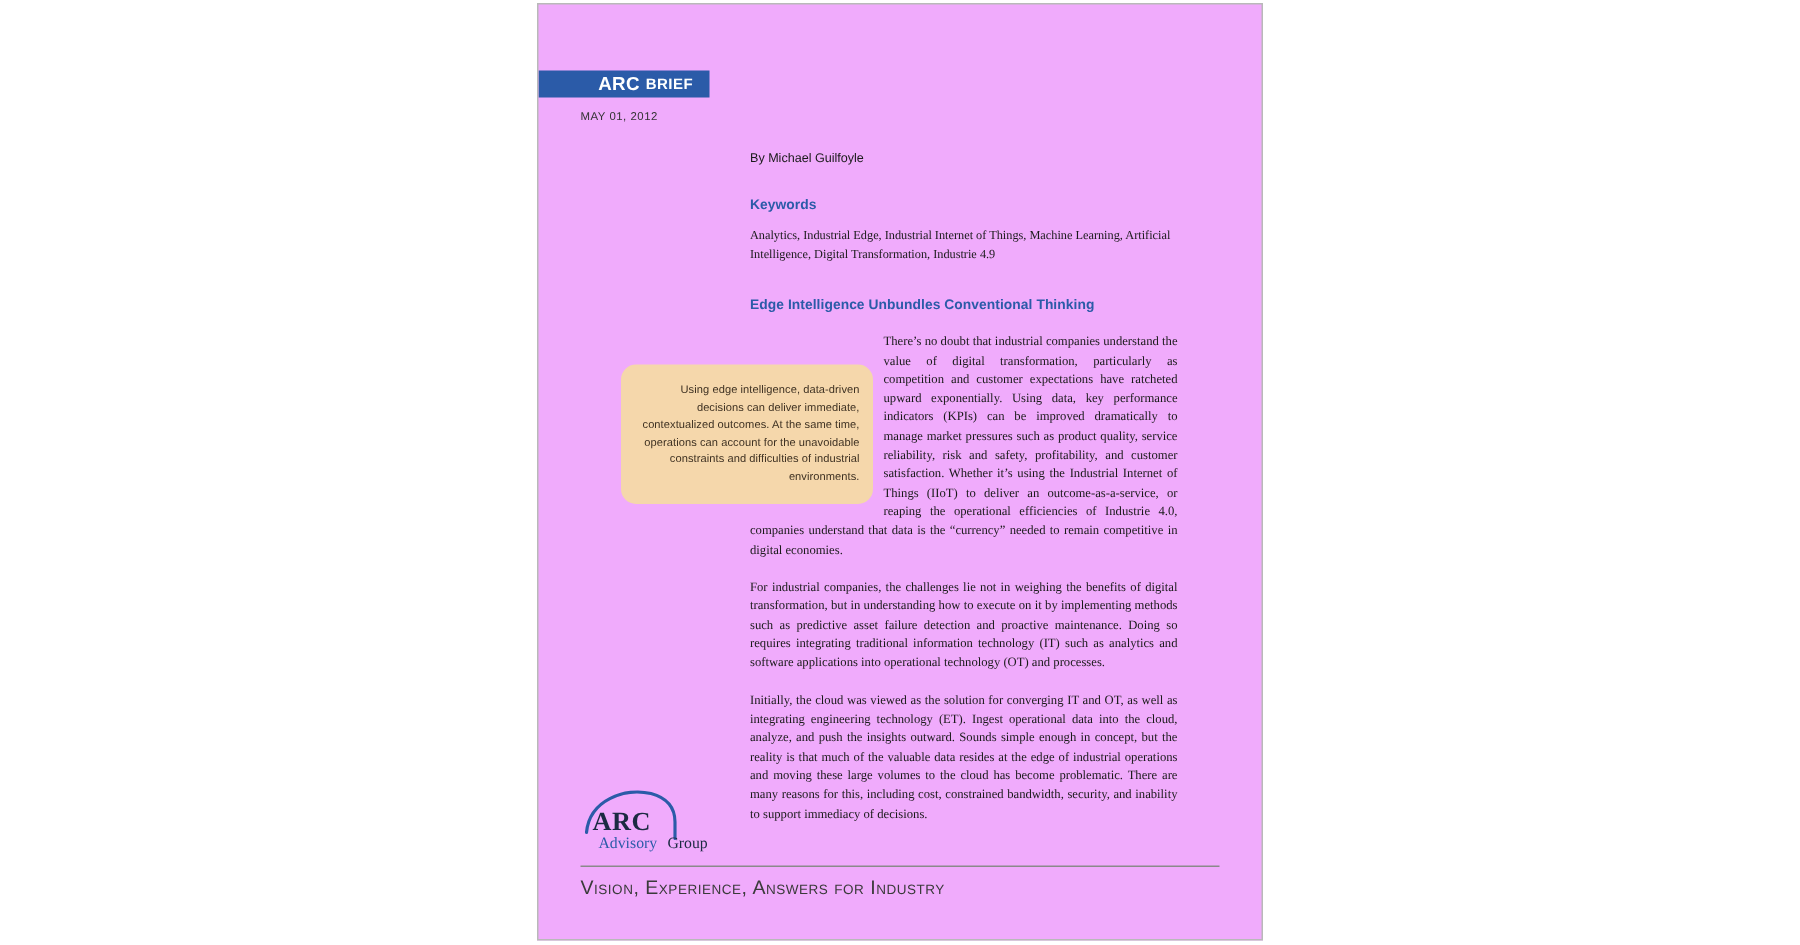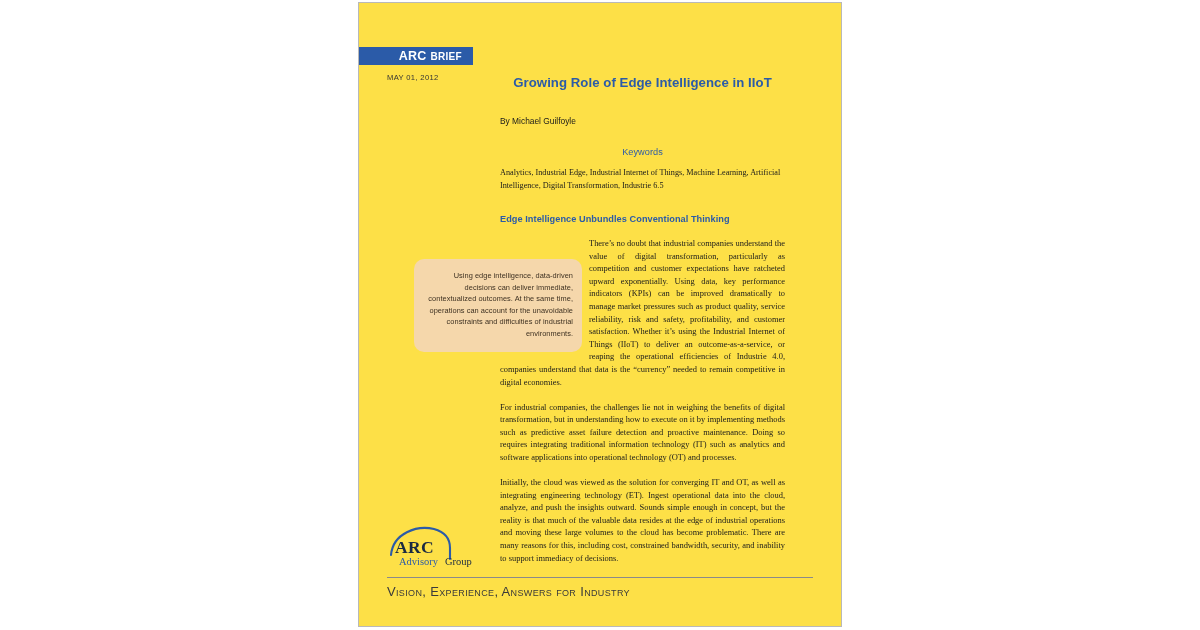--- a/index.html
+++ b/index.html
@@ -21,21 +21,21 @@
     background: #ffffff;
   }
 
   
   .page {
     position: absolute;
     left: 358px;
     top: 2px;
     width: 484px;
     height: 625px;
-    background: #fde047;
+    background: #f0abfc;
     border: 1px solid #b9b9b9;
     box-sizing: border-box;
     overflow: hidden;
   }
 
   
   .brief-banner {
     position: absolute;
     left: 0;
     top: 44px;
@@ -94,24 +94,23 @@
   .byline {
     margin: 25px 0 0 0;
     font-family: Liberation Sans, sans-serif;
     font-size: 8.4px;
     color: #1a1a1a;
   }
 
   .sec-head {
     color: #2b5ba8;
     font-size: 9.2px;
-    font-weight: normal;
+    font-weight: bold;
     margin: 21px 0 0 0;
     letter-spacing: 0.05px;
-    text-align: center;
   }
 
   .keywords-text {
     margin: 9px 0 0 0;
     font-family: "Liberation Serif", serif;
     font-size: 8.2px;
     line-height: 13px;
     color: #1a1a1a;
   }
 
@@ -194,26 +193,25 @@
 
     <div class="brief-banner">
       <span class="bb-arc">ARC</span>
       <span class="bb-brief">BRIEF</span>
     </div>
 
     <div class="doc-date">MAY 01, 2012</div>
 
     <div class="content">
 
-      <h1 class="doc-title">Growing Role of Edge Intelligence in IIoT</h1>
 
       <p class="byline">By Michael Guilfoyle</p>
 
       <h2 class="sec-head">Keywords</h2>
-      <p class="keywords-text">Analytics, Industrial Edge, Industrial Internet of Things, Machine Learning, Artificial Intelligence, Digital Transformation, Industrie 6.5</p>
+      <p class="keywords-text">Analytics, Industrial Edge, Industrial Internet of Things, Machine Learning, Artificial Intelligence, Digital Transformation, Industrie 4.9</p>
 
       <h2 class="sec-head-2">Edge Intelligence Unbundles Conventional Thinking</h2>
 
       <div class="body-wrap">
 
         <div class="callout">Using edge intelligence, data-driven decisions can deliver immediate, contextualized outcomes. At the same time, operations can account for the unavoidable constraints and difficulties of industrial environments.</div>
 
         <p class="body">There’s no doubt that industrial companies understand the value of digital transformation, particularly as competition and customer expectations have ratcheted upward exponentially. Using data, key performance indicators (KPIs) can be improved dramatically to manage market pressures such as product quality, service reliability, risk and safety, profitability, and customer satisfaction. Whether it’s using the Industrial Internet of Things (IIoT) to deliver an outcome-as-a-service, or reaping the operational efficiencies of Industrie 4.0, companies understand that data is the “currency” needed to remain competitive in digital economies.</p>
         <p class="body">For industrial companies, the challenges lie not in weighing the benefits of digital transformation, but in understanding how to execute on it by implementing methods such as predictive asset failure detection and proactive maintenance.  Doing so requires integrating traditional information technology (IT) such as analytics and software applications into operational technology (OT) and processes.</p>
         <p class="body">Initially, the cloud was viewed as the solution for converging IT and OT, as well as integrating engineering technology (ET). Ingest operational data into the cloud, analyze, and push the insights outward. Sounds simple enough in concept, but the reality is that much of the valuable data resides at the edge of industrial operations and moving these large volumes to the cloud has become problematic. There are many reasons for this, including cost, constrained bandwidth, security, and inability to support immediacy of decisions.</p>

